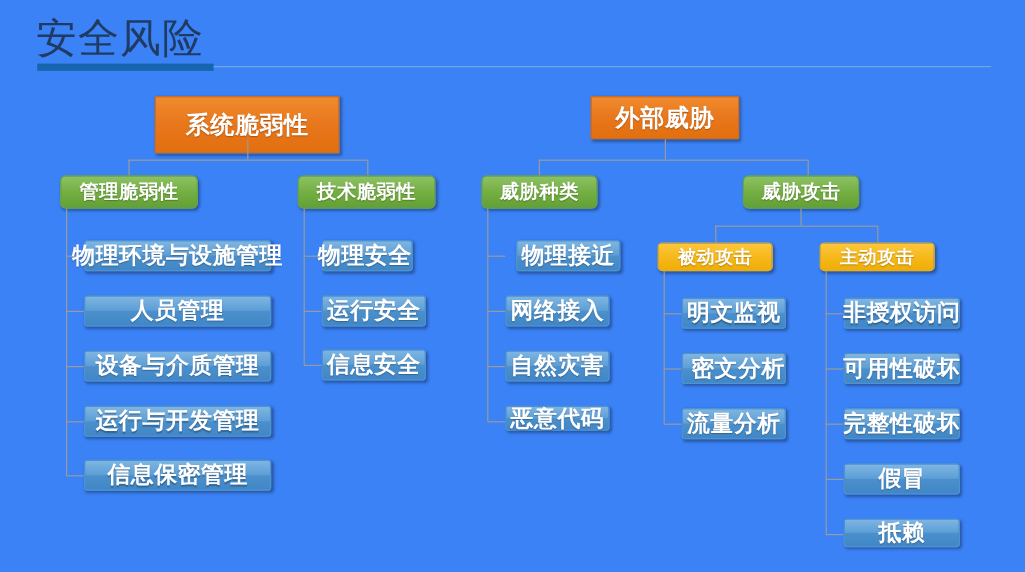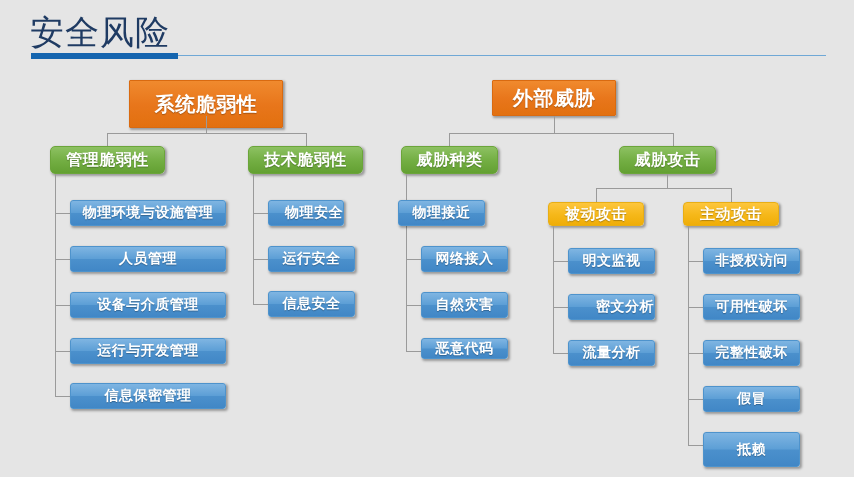--- a/index.html
+++ b/index.html
@@ -10,21 +10,21 @@
     width: 854px;
     height: 477px;
     background: #ffffff;
     font-family: "Liberation Sans", "DejaVu Sans", sans-serif;
     overflow: hidden;
   }
   #slide {
     position: relative;
     width: 854px;
     height: 477px;
-    background: #e5e5e5;
+    background: #3b82f6;
   }
 
   
   #slide-title {
     position: absolute;
     left: 30px;
     top: 10px;
     font-size: 34px;
     line-height: 44px;
     font-weight: 400;
@@ -87,21 +87,21 @@
     border: 1px solid #E8AE14;
     border-radius: 4px;
     font-size: 15px;
   }
 
   
   .node.blue {
     background: linear-gradient(to bottom, #7FB5E2 0%, #5D9FD6 48%, #4B90CC 52%, #4187C6 100%);
     border: 1px solid #4E93CC;
     border-radius: 3px;
-    font-size: 14px;
+    font-size: 19px;
   }
 
   
   .line {
     position: absolute;
     background: #9A9A9A;
   }
   .line.v { width: 1px; }
   .line.h { height: 1px; }
 </style>
@@ -179,21 +179,21 @@
 
   <div class="node green" style="left:401px; top:146px; width:97px; height:28px;">
     <span>威胁种类</span>
   </div>
   <div class="line v" style="left:406px; top:174px; height:177px;"></div>
   <div class="line h" style="left:406px; top:213px; width:15px;"></div>
   <div class="line h" style="left:406px; top:259px; width:15px;"></div>
   <div class="line h" style="left:406px; top:305px; width:15px;"></div>
   <div class="line h" style="left:406px; top:351px; width:15px;"></div>
 
-  <div class="node blue" style="left:398px; top:200px; width:87px; height:26px;">
+  <div class="node blue" style="left:430px; top:200px; width:87px; height:26px;">
     <span>物理接近</span>
   </div>
   <div class="node blue" style="left:421px; top:292px; width:87px; height:26px;">
     <span>自然灾害</span>
   </div>
   <div class="node blue" style="left:421px; top:246px; width:87px; height:26px;">
     <span>网络接入</span>
   </div>
   <div class="node blue" style="left:421px; top:338px; width:87px; height:21px;">
     <span>恶意代码</span>
@@ -240,17 +240,17 @@
   </div>
   <div class="node blue" style="left:703px; top:294px; width:97px; height:26px;">
     <span>可用性破坏</span>
   </div>
   <div class="node blue" style="left:703px; top:340px; width:97px; height:26px;">
     <span>完整性破坏</span>
   </div>
   <div class="node blue" style="left:703px; top:386px; width:97px; height:26px;">
     <span>假冒</span>
   </div>
-  <div class="node blue" style="left:703px; top:432px; width:97px; height:35px;">
+  <div class="node blue" style="left:703px; top:432px; width:97px; height:24px;">
     <span>抵赖</span>
   </div>
 
 </div>
 
 </body></html>

